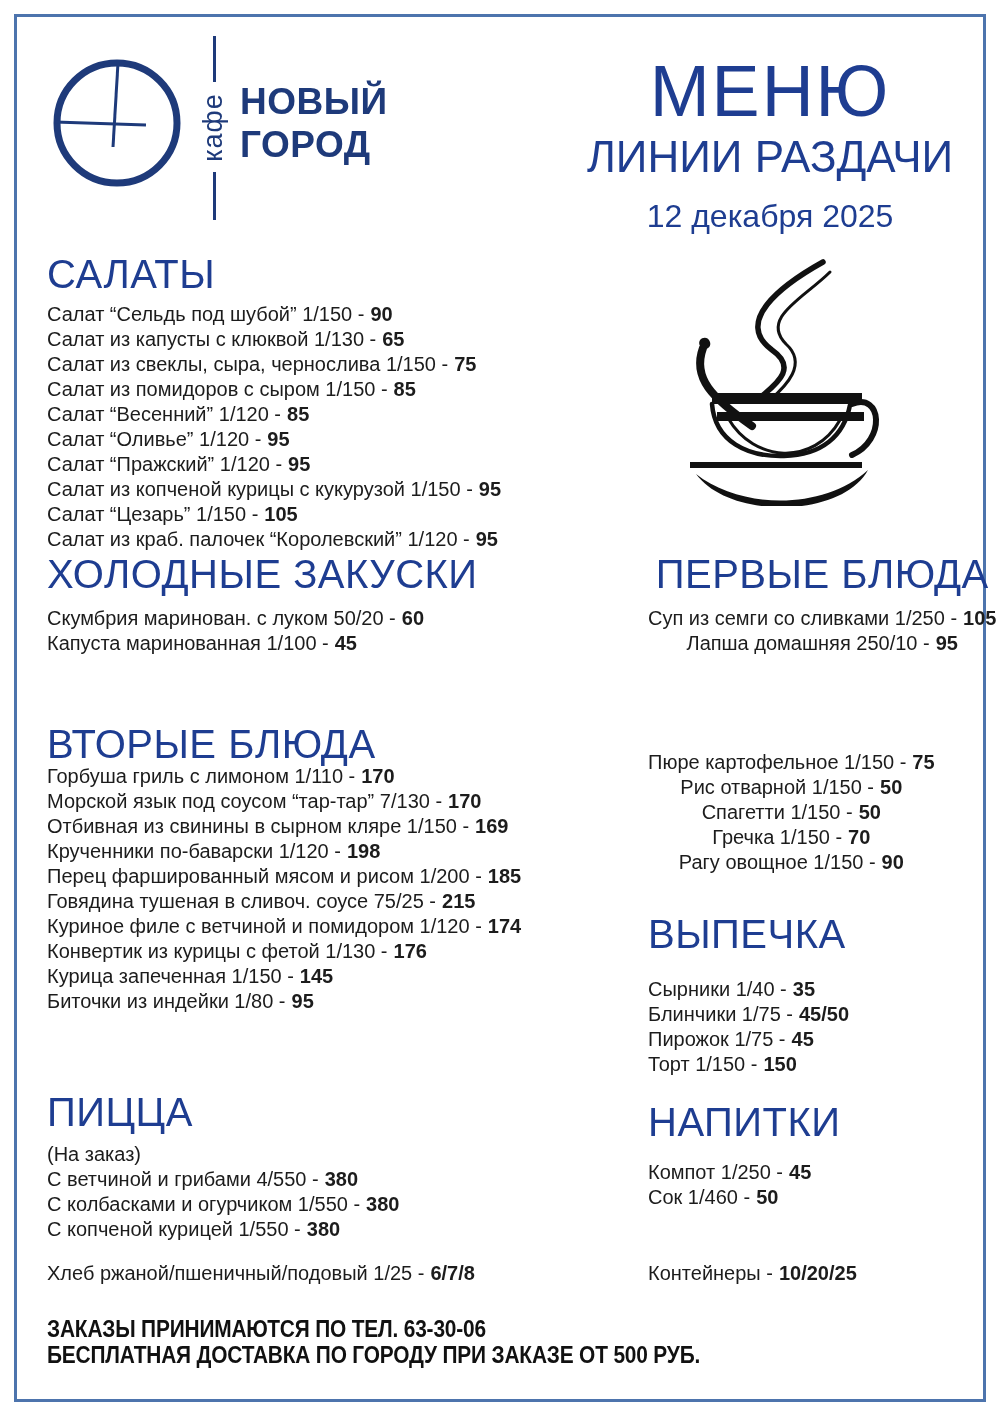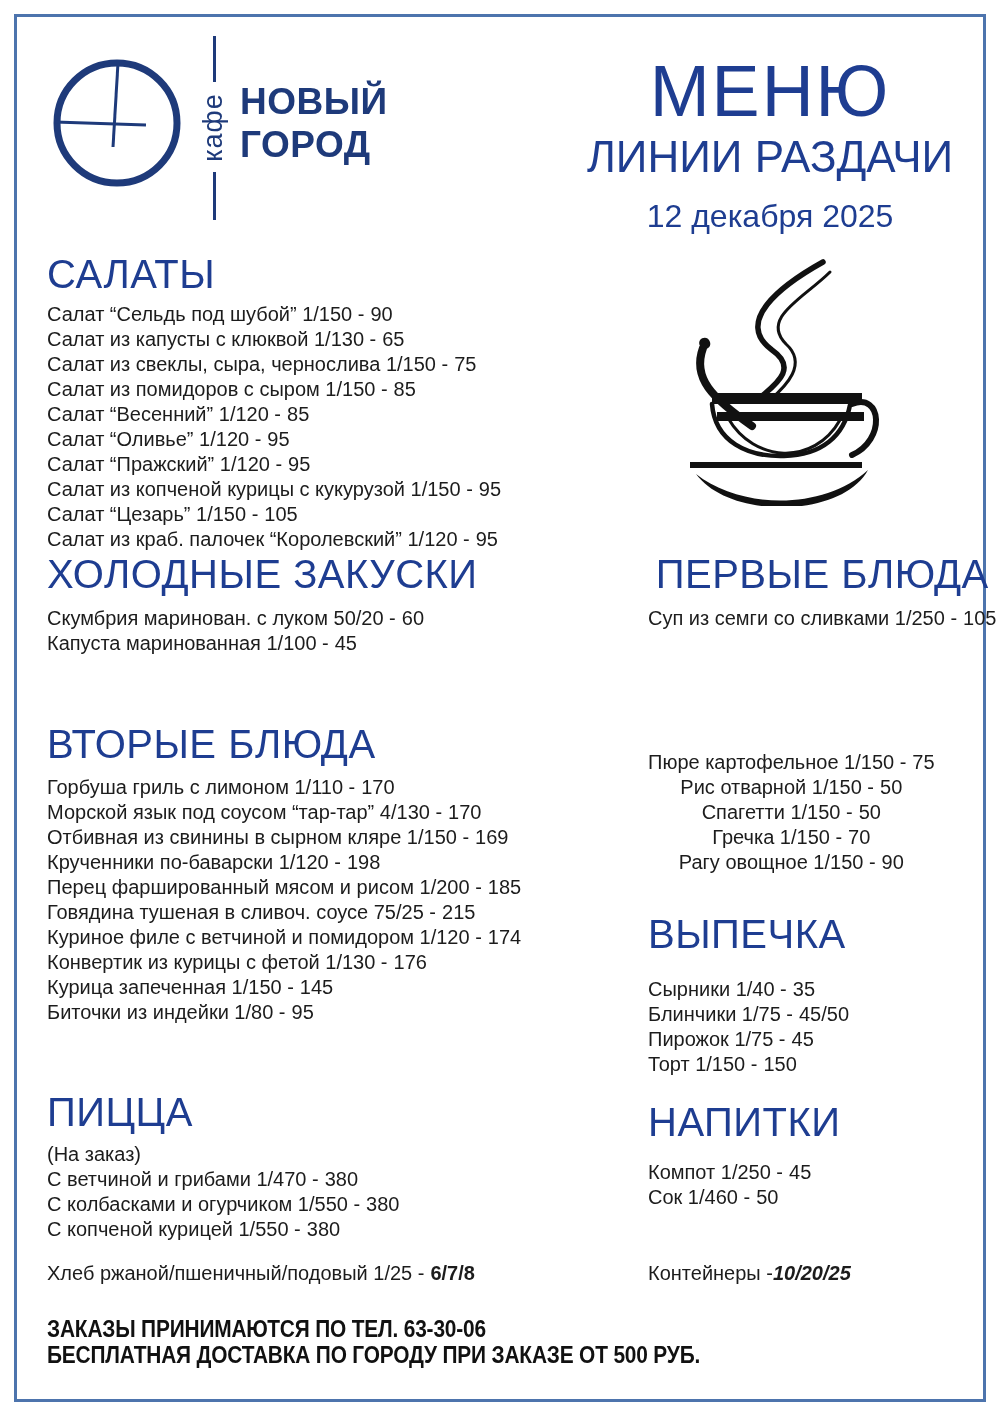--- a/index.html
+++ b/index.html
@@ -23,21 +23,21 @@
   .menu-title{font-size:72px;line-height:78px;letter-spacing:2px;}
   .menu-sub{font-size:44px;line-height:50px;margin-top:2px;}
   .menu-date{font-size:32px;line-height:36px;margin-top:16px;}
   
   .cup{position:absolute;left:672px;top:256px;width:212px;height:250px;}
   
   .section{position:absolute;}
   .section h2{margin:0;font-size:40px;font-weight:400;line-height:36px;color:#1e3d91;letter-spacing:.5px;}
   .items{margin-top:10px;}
   .row{font-size:20px;line-height:25px;white-space:nowrap;color:#1c1c1c;}
-  .row b{font-weight:400;margin-left:6px;}
+  .row b{font-weight:700;margin-left:6px;}
   .note{font-size:20px;line-height:25px;}
   .loner{position:absolute;font-size:20px;line-height:25px;white-space:nowrap;}
   .footer{position:absolute;left:47px;top:1316px;font-weight:700;font-size:24px;
           line-height:26px;color:#111;transform:scaleX(.87);transform-origin:left top;
           letter-spacing:-.2px;white-space:nowrap;}
 </style>
 </head>
 <body>
 
 <div class="page">
@@ -103,28 +103,29 @@
     <div class="items" style="margin-top:14px;">
       <div class="row"><span>Скумбрия маринован. с луком 50/20 -</span><b>60</b></div>
       <div class="row"><span>Капуста маринованная 1/100 -</span><b>45</b></div>
     </div>
   </div>
 
   <div class="section" style="left:648px;top:556px;text-align:center;">
     <h2>ПЕРВЫЕ БЛЮДА</h2>
     <div class="items" style="margin-top:14px;">
       <div class="row"><span>Суп из семги со сливками 1/250 -</span><b>105</b></div>
+      <div class="row"><span>Лапша домашняя 250/10 -</span><b>95</b></div>
     </div>
   </div>
 
   <div class="section" style="left:47px;top:726px;">
     <h2>ВТОРЫЕ БЛЮДА</h2>
-    <div class="items" style="margin-top:13px;">
+    <div class="items" style="margin-top:2px;">
       <div class="row"><span>Горбуша гриль с лимоном 1/110 -</span><b>170</b></div>
-      <div class="row"><span>Морской язык под соусом “тар-тар” 4/130 -</span><b>170</b></div>
+      <div class="row"><span>Морской язык под соусом “тар-тар” 7/130 -</span><b>170</b></div>
       <div class="row"><span>Отбивная из свинины в сырном кляре 1/150 -</span><b>169</b></div>
       <div class="row"><span>Крученники по-баварски 1/120 -</span><b>198</b></div>
       <div class="row"><span>Перец фаршированный мясом и рисом 1/200 -</span><b>185</b></div>
       <div class="row"><span>Говядина тушеная в сливоч. соусе 75/25 -</span><b>215</b></div>
       <div class="row"><span>Куриное филе с ветчиной и помидором 1/120 -</span><b>174</b></div>
       <div class="row"><span>Конвертик из курицы с фетой 1/130 -</span><b>176</b></div>
       <div class="row"><span>Курица запеченная 1/150 -</span><b>145</b></div>
       <div class="row"><span>Биточки из индейки  1/80 -</span><b>95</b></div>
     </div>
   </div>
@@ -146,38 +147,38 @@
       <div class="row"><span>Блинчики 1/75 -</span><b>45/50</b></div>
       <div class="row"><span>Пирожок 1/75 -</span><b>45</b></div>
       <div class="row"><span>Торт 1/150 -</span><b>150</b></div>
     </div>
   </div>
 
   <div class="section" style="left:47px;top:1094px;">
     <h2>ПИЦЦА</h2>
     <div class="items" style="margin-top:12px;">
       <div class="note">(На заказ)</div>
-      <div class="row"><span>С ветчиной и грибами 1/470 -</span><b>380</b></div>
+      <div class="row"><span>С ветчиной и грибами 4/550 -</span><b>380</b></div>
       <div class="row"><span>С колбасками и огурчиком 1/550 -</span><b>380</b></div>
       <div class="row"><span>С копченой курицей 1/550 -</span><b>380</b></div>
     </div>
   </div>
 
   <div class="section" style="left:648px;top:1104px;">
     <h2>НАПИТКИ</h2>
     <div class="items" style="margin-top:20px;">
       <div class="row"><span>Компот 1/250 -</span><b>45</b></div>
       <div class="row"><span>Сок 1/460 -</span><b>50</b></div>
     </div>
   </div>
 
   <div class="loner" style="left:47px;top:1261px;">
     <span>Хлеб ржаной/пшеничный/подовый 1/25 -</span><b style="margin-left:6px;">6/7/8</b>
   </div>
   <div class="loner" style="left:648px;top:1261px;">
-    <span>Контейнеры -</span><b style="margin-left:0;font-style:italic;">10/20/25</b>
+    <span>Контейнеры -</span><b style="margin-left:6px;">10/20/25</b>
   </div>
 
   <div class="footer">
     <div>ЗАКАЗЫ ПРИНИМАЮТСЯ ПО ТЕЛ. 63-30-06</div>
     <div>БЕСПЛАТНАЯ ДОСТАВКА ПО ГОРОДУ ПРИ ЗАКАЗЕ ОТ 500 РУБ.</div>
   </div>
 </div>
 
 </body></html>

